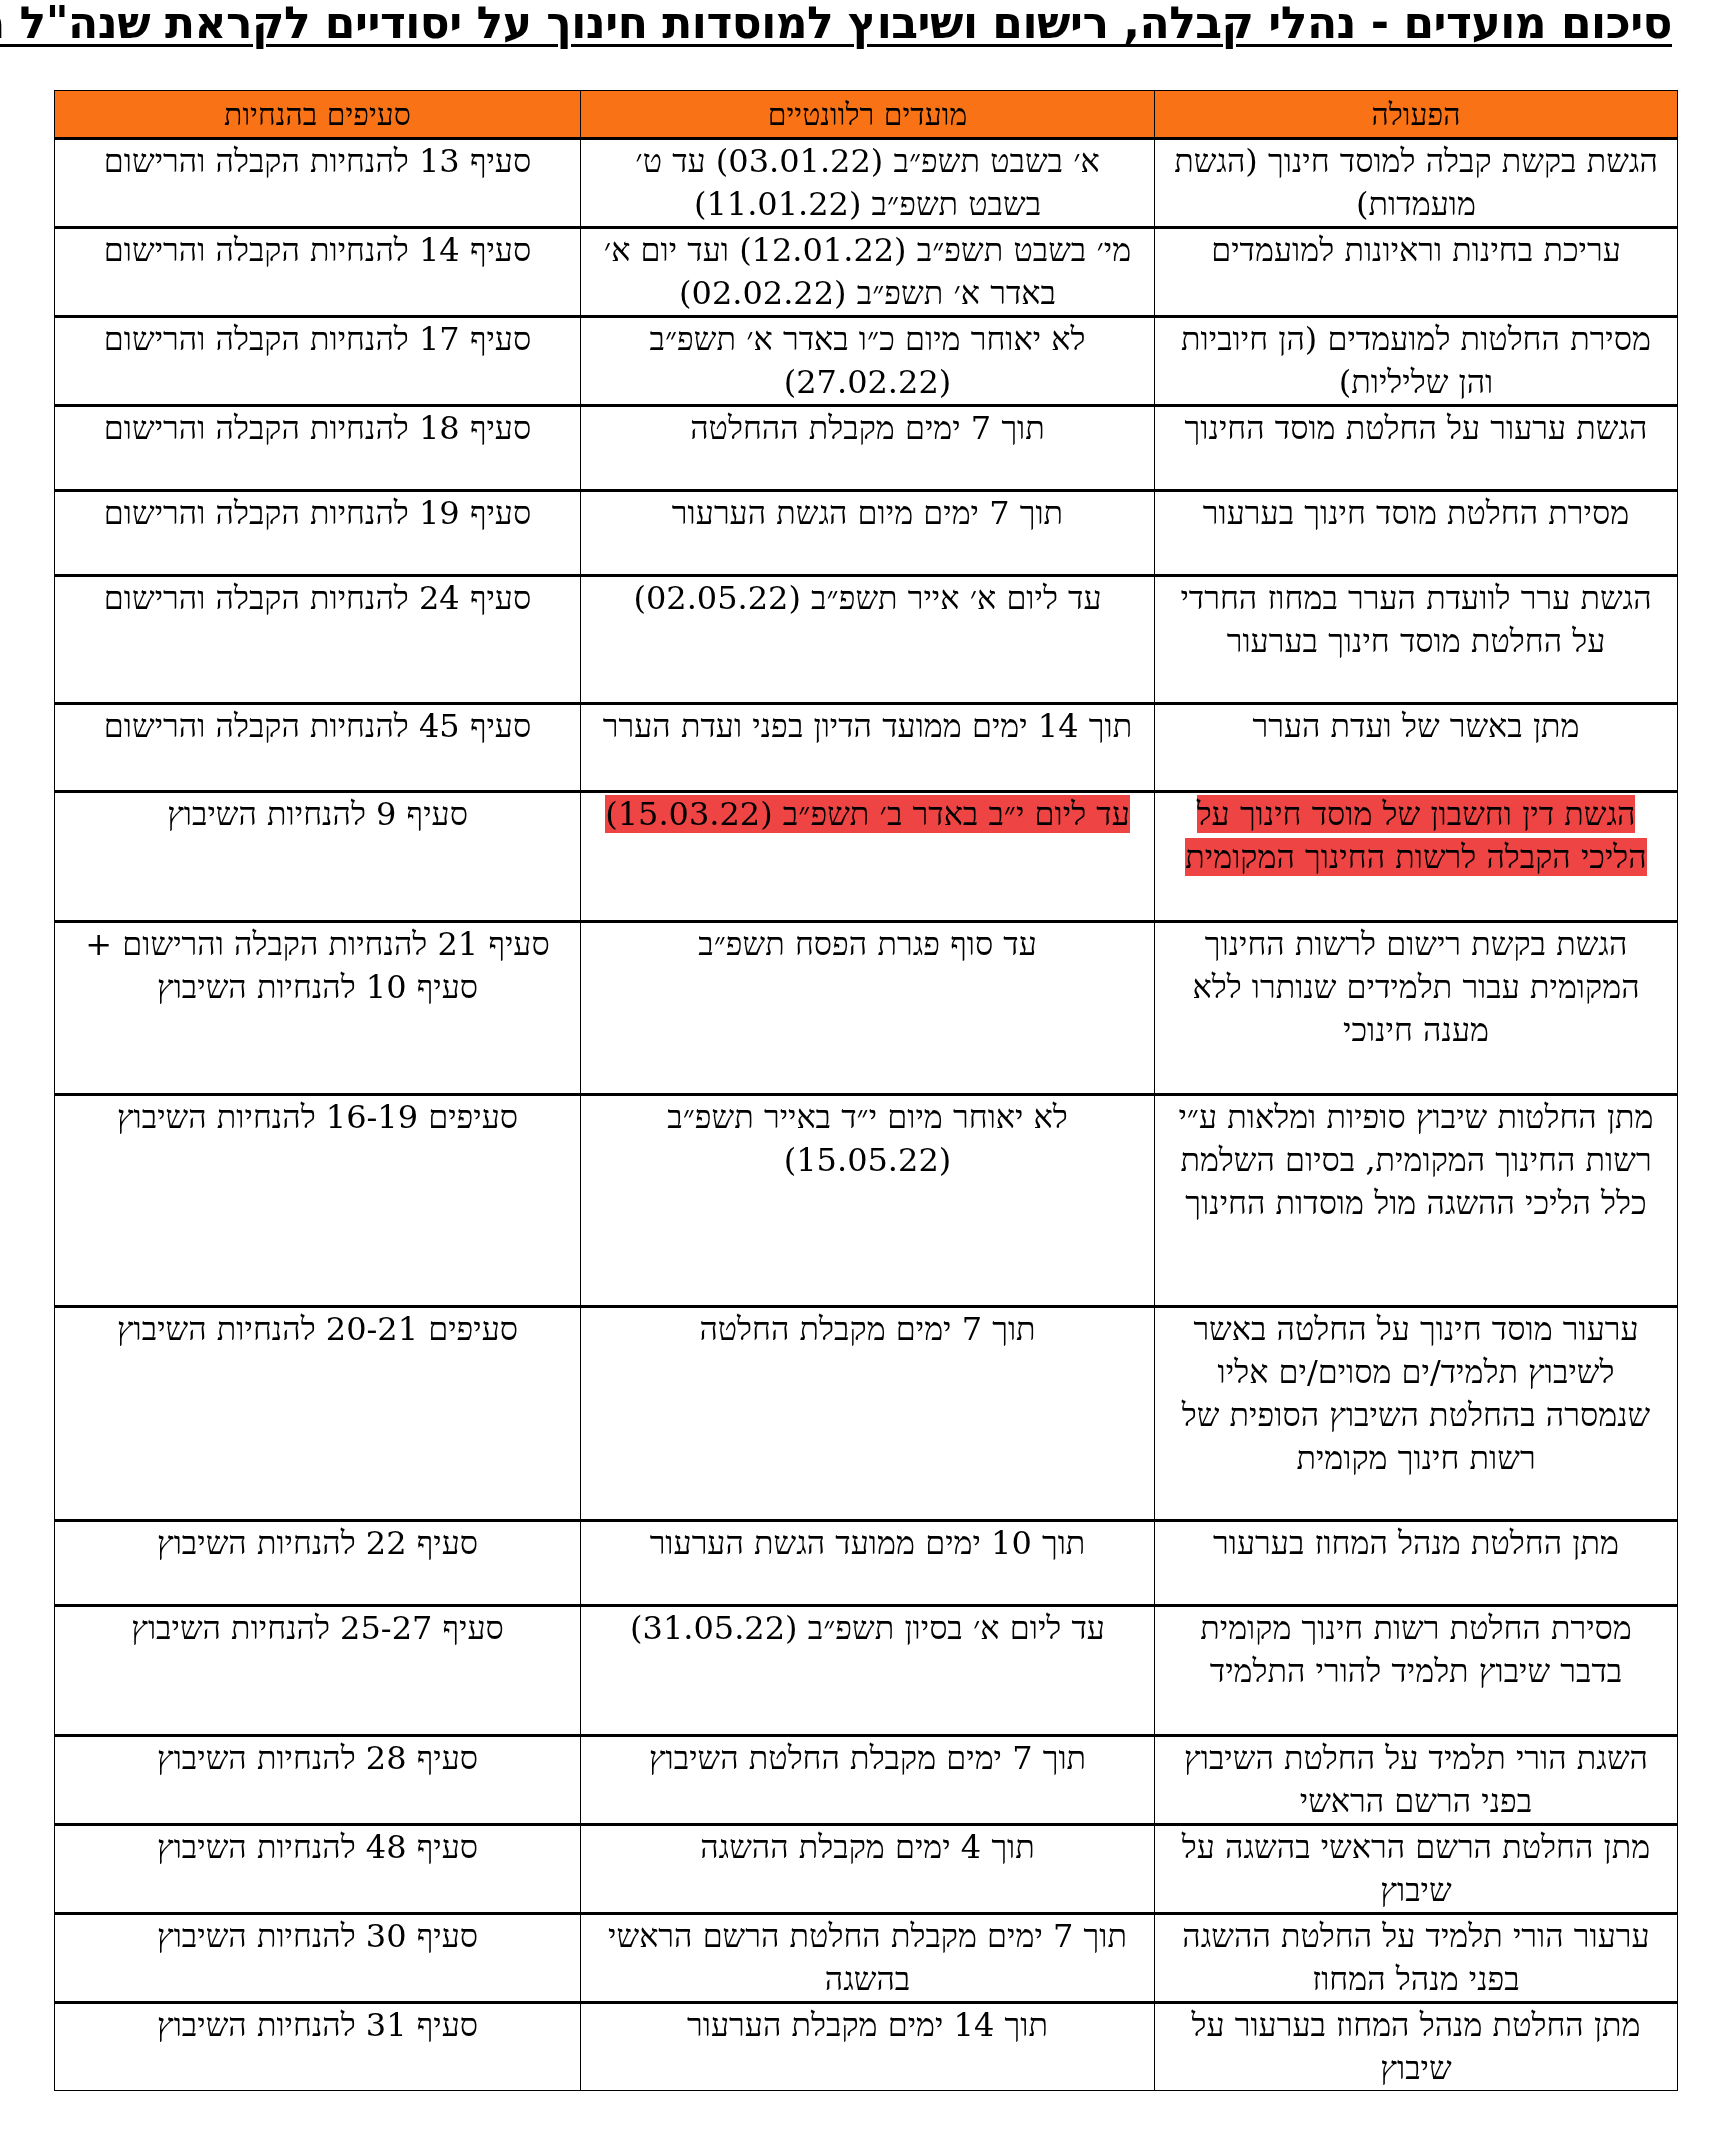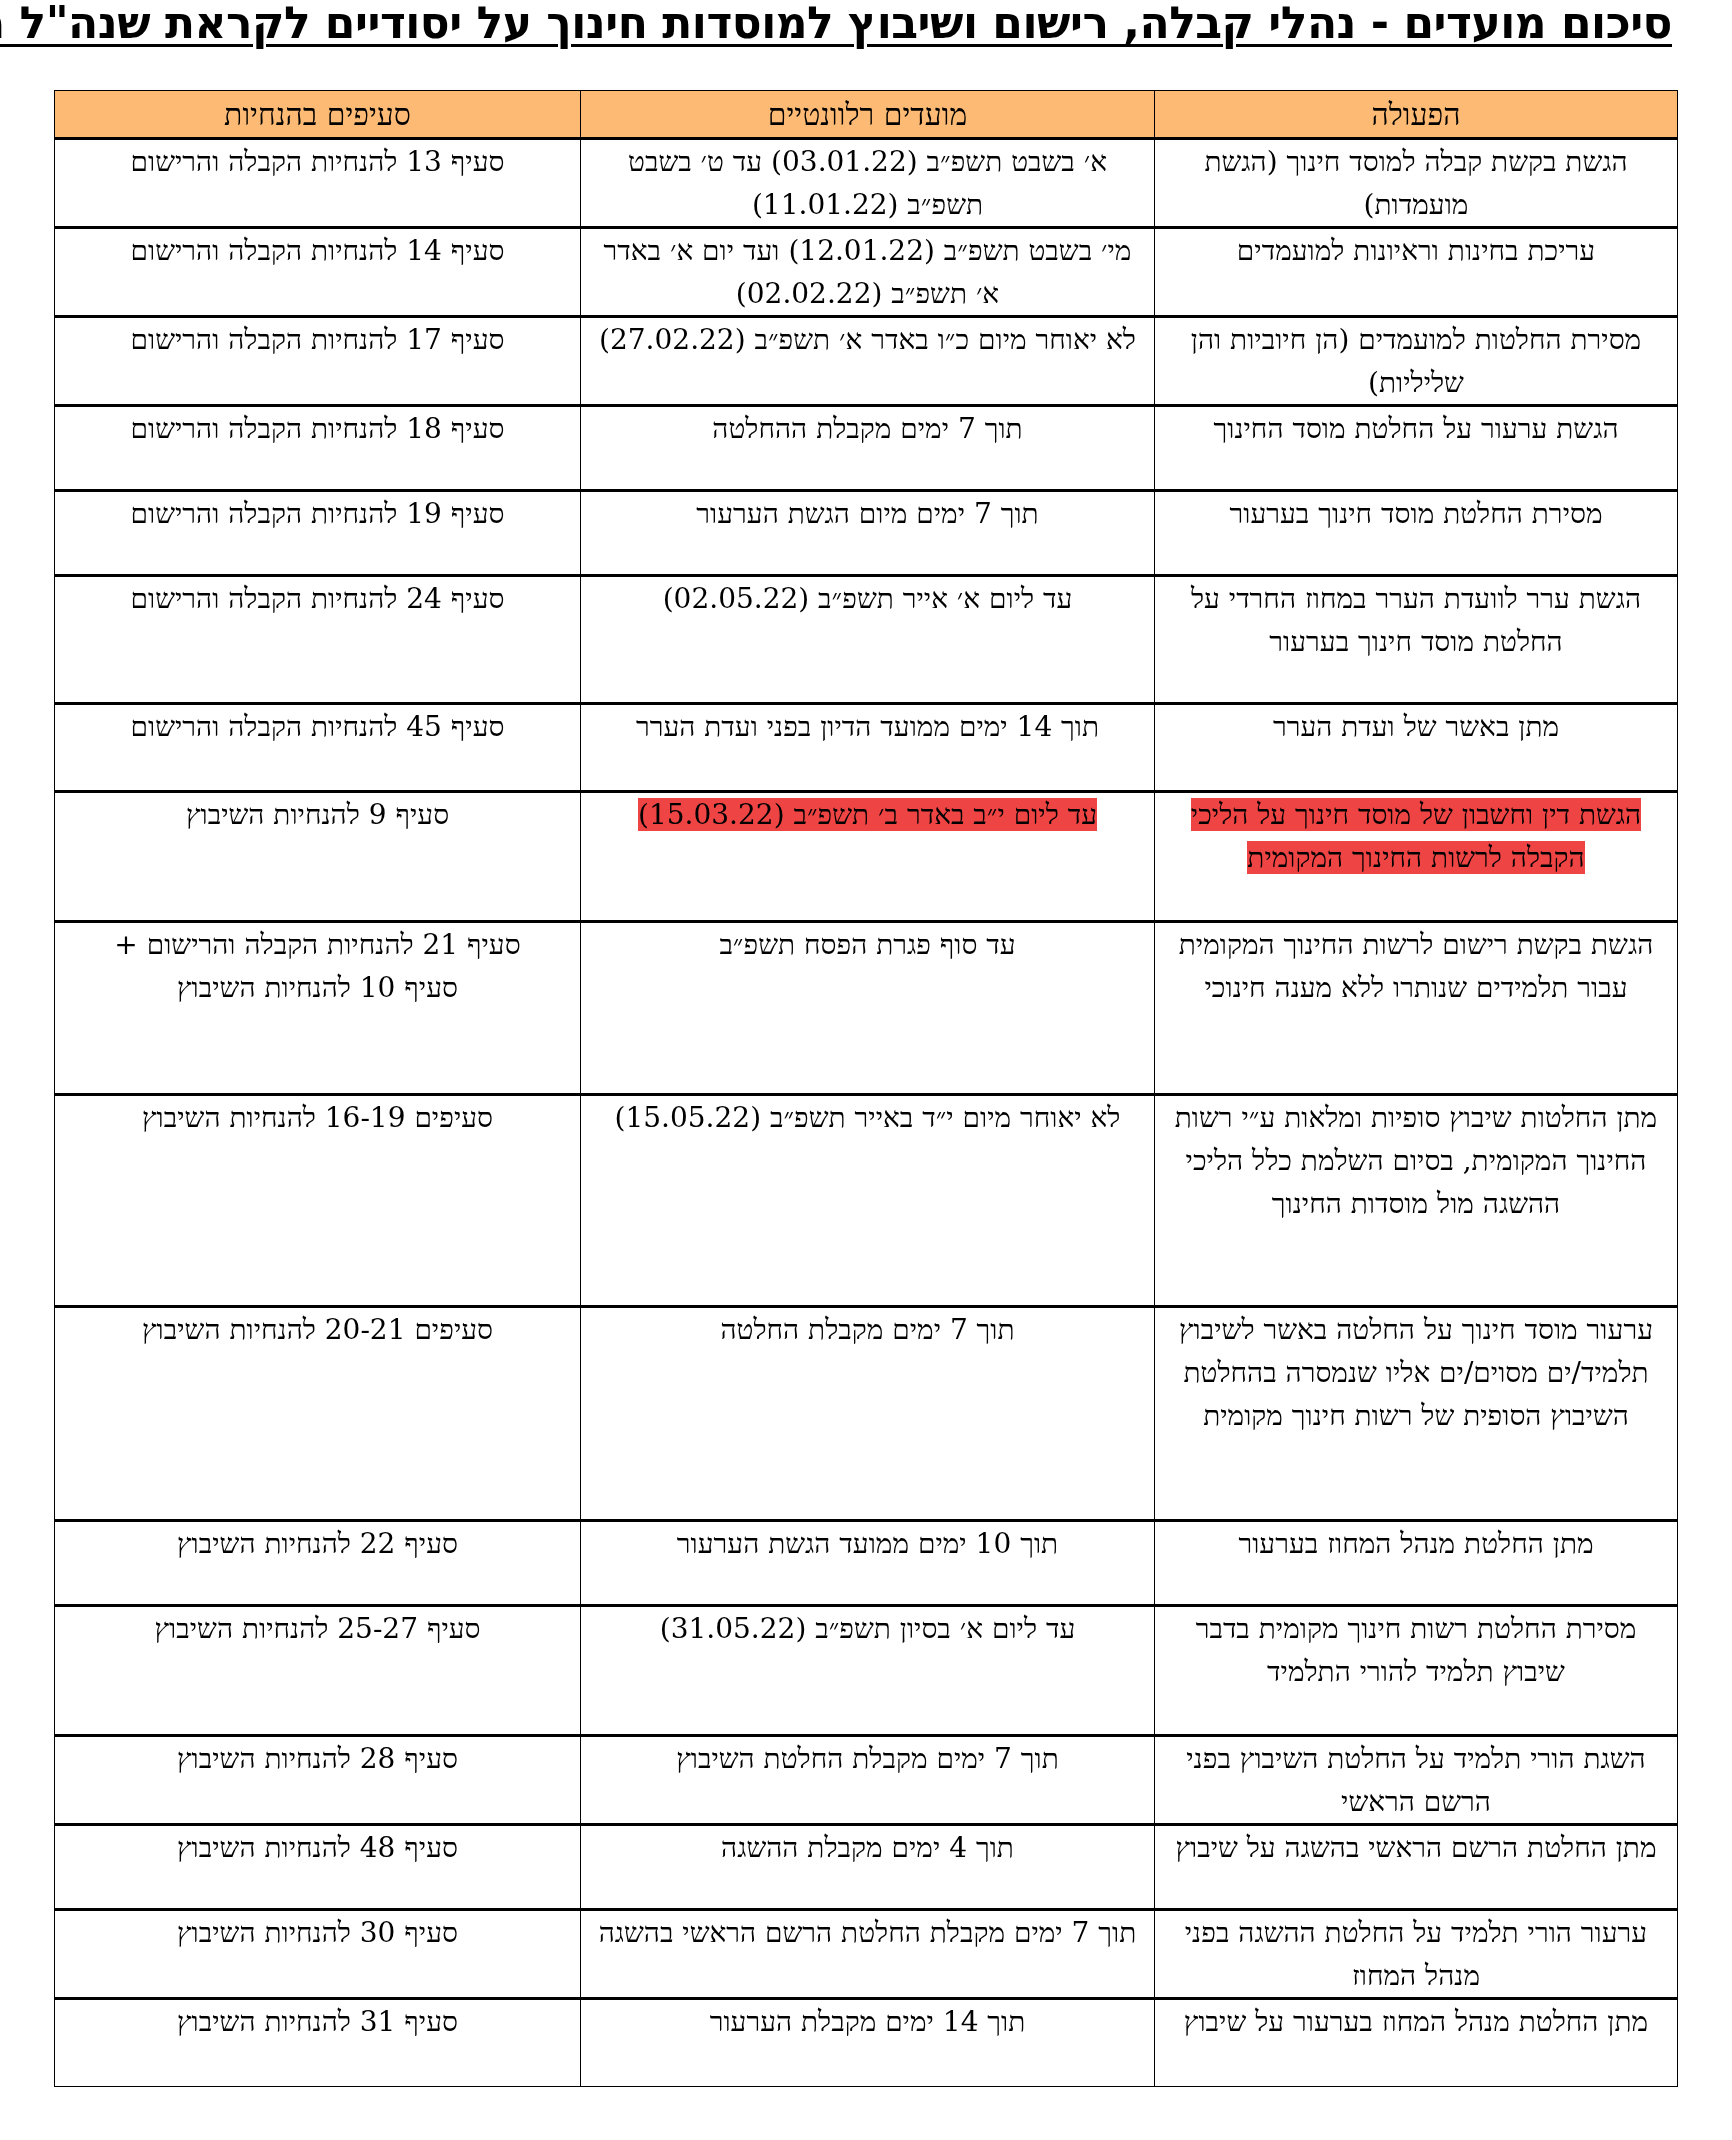--- a/index.html
+++ b/index.html
@@ -16,25 +16,25 @@
     text-decoration: underline; text-decoration-thickness: 2.8px; text-underline-offset: 5.7px;
     white-space: nowrap; letter-spacing: -0.5px;
   }
   table.summary {
     position: absolute; left: 54px; top: 90px; width: 1624px;
     border-collapse: collapse; direction: rtl; table-layout: fixed;
   }
   table.summary td, table.summary th {
     border: 1.9px solid #000;
     vertical-align: top; text-align: center;
-    font-size: 28px; line-height: 43px; padding: 0 13.2px;
+    font-size: 32px; line-height: 43px; padding: 0 13.2px;
     font-weight: normal;
   }
   table.summary th {
-    background: #fdba74; height: 46px; vertical-align: middle;
+    background: #f97316; height: 46px; vertical-align: middle;
     font-size: 30px;
   }
   table.summary tr.row > td { border-top-width: 3.8px; }
   .col-action { width: 523px; }
   .col-dates { width: 574px; }
   .col-sections { width: 526px; }
   .bold { font-weight: bold; }
   .hl { background: #ef4444; }
   .cell-text { white-space: pre-line; }
 </style>

